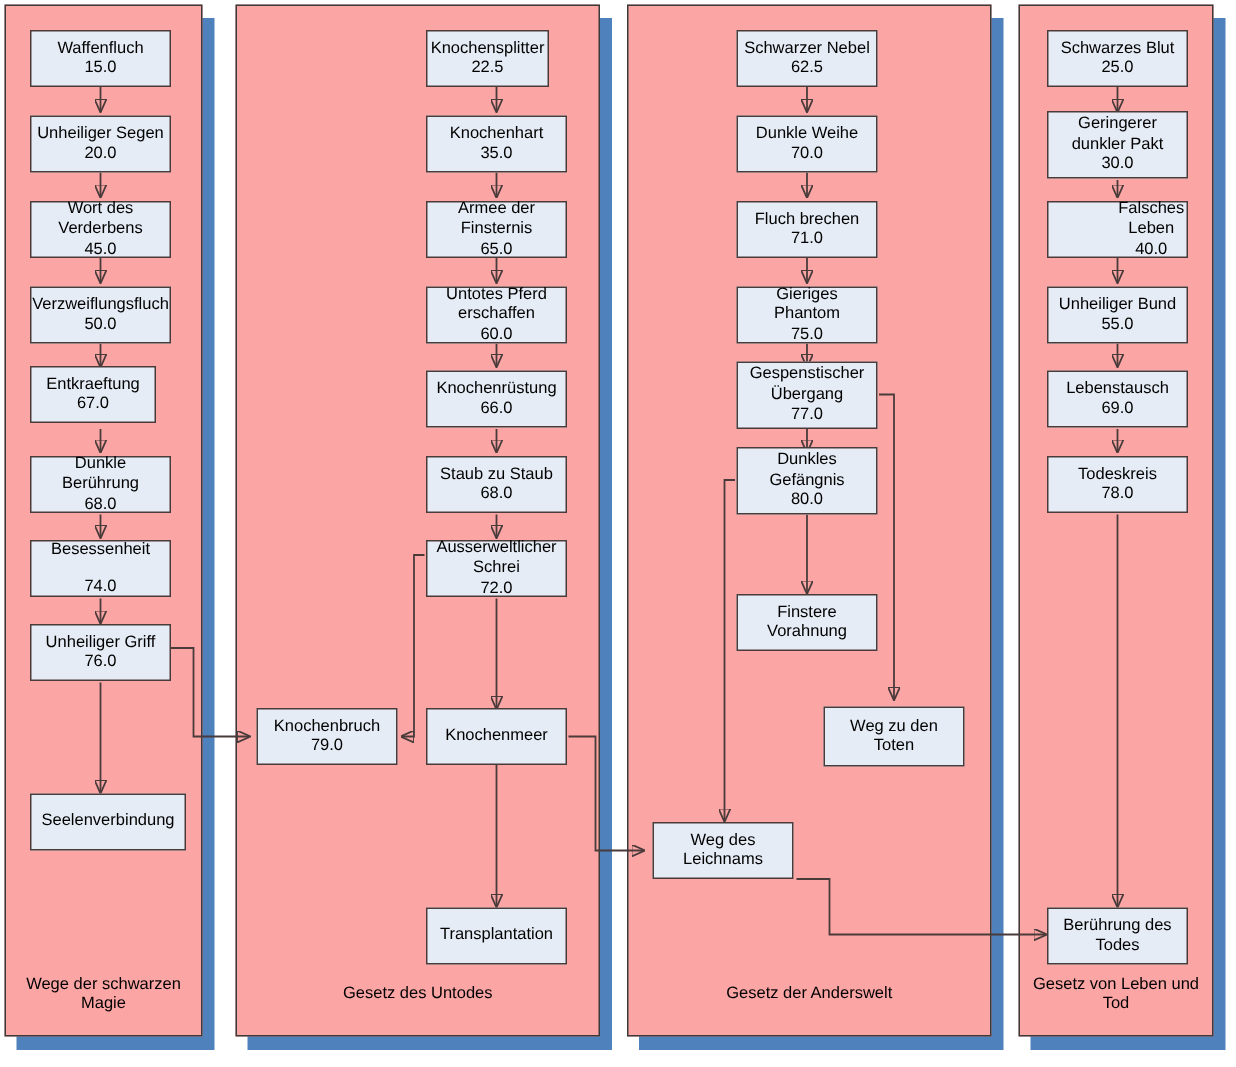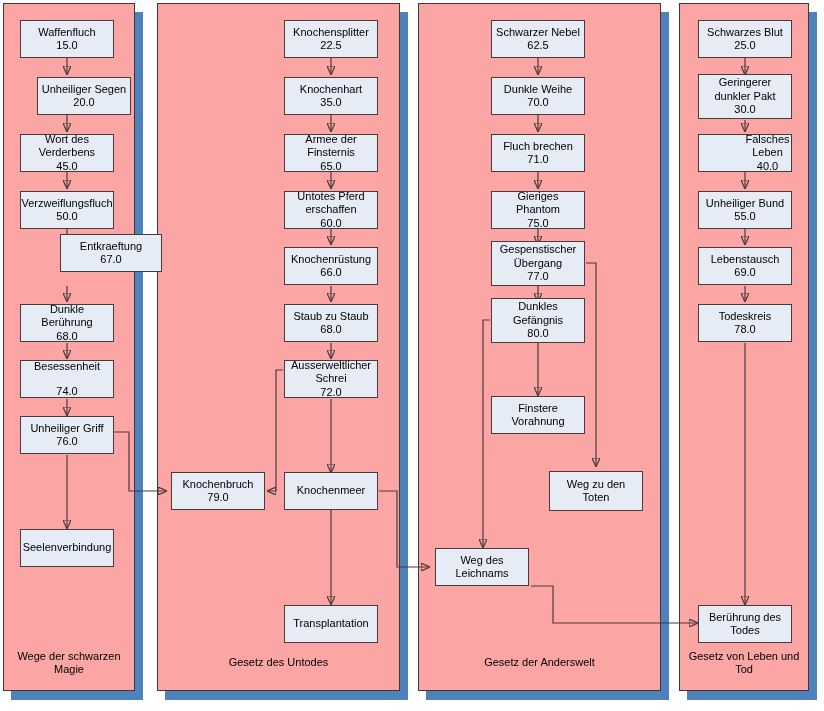--- a/index.html
+++ b/index.html
@@ -89,54 +89,54 @@
       <line x1="745" y1="229" x2="745" y2="244" marker-end="url(#ah)"></line>
       <line x1="745" y1="286" x2="745" y2="301" marker-end="url(#ah)"></line>
       <line x1="745" y1="343" x2="745" y2="604" marker-end="url(#ah)"></line>
     </g>
   </svg>
 
   <div class="node" style="left:20px;top:20px;width:94px;height:38px;">
     <span class="nm">Waffenfluch</span>
     <span class="vl">15.0</span>
   </div>
-  <div class="node" style="left:20px;top:77px;width:94px;height:38px;margin-left:17px;">
+  <div class="node" style="left:20px;top:77px;width:94px;height:38px;">
     <span class="nm">Unheiliger Segen</span>
     <span class="vl">20.0</span>
   </div>
   <div class="node" style="left:20px;top:134px;width:94px;height:38px;">
     <span class="nm">Wort des Verderbens</span>
     <span class="vl">45.0</span>
   </div>
   <div class="node" style="left:20px;top:191px;width:94px;height:38px;">
     <span class="nm">Verzweiflungsfluch</span>
     <span class="vl">50.0</span>
   </div>
-  <div class="node" style="left:20px;top:234px;width:102px;height:38px;margin-left:40px;">
+  <div class="node" style="left:20px;top:244px;width:84px;height:38px;">
     <span class="nm">Entkraeftung</span>
     <span class="vl">67.0</span>
   </div>
   <div class="node" style="left:20px;top:304px;width:94px;height:38px;">
     <span class="nm">Dunkle Berührung</span>
     <span class="vl">68.0</span>
   </div>
   <div class="node" style="left:20px;top:360px;width:94px;height:38px;gap:12px;">
     <span class="nm">Besessenheit</span>
     <span class="vl">74.0</span>
   </div>
   <div class="node" style="left:20px;top:416px;width:94px;height:38px;">
     <span class="nm">Unheiliger Griff</span>
     <span class="vl">76.0</span>
   </div>
-  <div class="node" style="left:20px;top:529px;width:94px;height:38px;">
+  <div class="node" style="left:20px;top:529px;width:104px;height:38px;">
     <span class="nm">Seelenverbindung</span>
     <span class="vl"></span>
   </div>
 
-  <div class="node" style="left:284px;top:20px;width:94px;height:38px;">
+  <div class="node" style="left:284px;top:20px;width:82px;height:38px;">
     <span class="nm">Knochensplitter</span>
     <span class="vl">22.5</span>
   </div>
   <div class="node" style="left:284px;top:77px;width:94px;height:38px;">
     <span class="nm">Knochenhart</span>
     <span class="vl">35.0</span>
   </div>
   <div class="node" style="left:284px;top:134px;width:94px;height:38px;">
     <span class="nm">Armee der Finsternis</span>
     <span class="vl">65.0</span>

